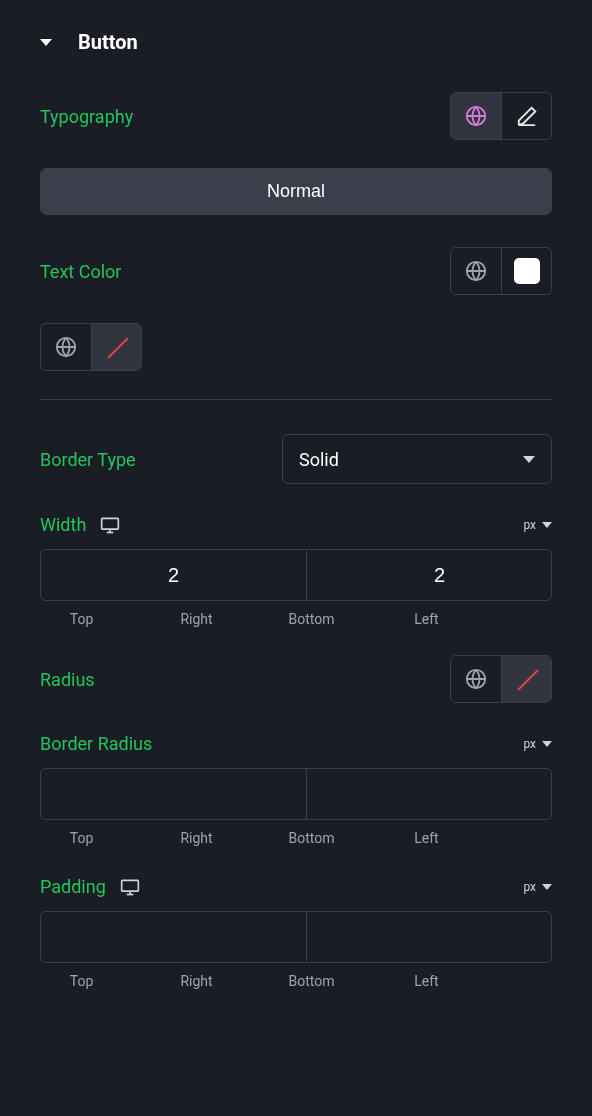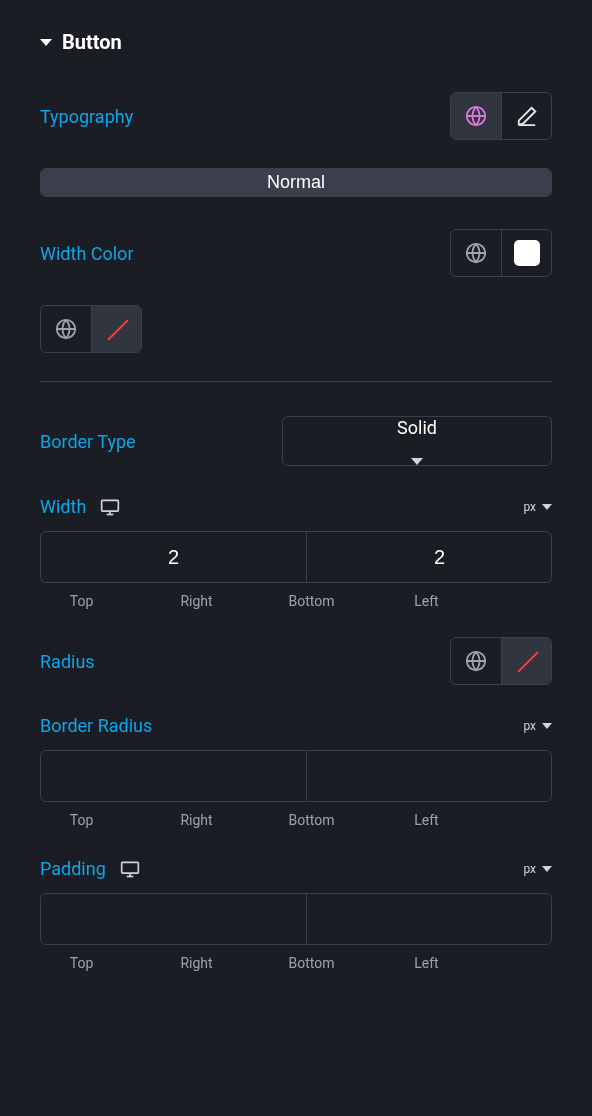--- a/index.html
+++ b/index.html
@@ -7,21 +7,21 @@
       background: #1a1d23;
       color: #e5e7eb;
       font-family: -apple-system, BlinkMacSystemFont, "Segoe UI", Roboto, sans-serif;
       width: 592px;
       height: 1116px;
       padding: 30px 40px;
     }
     .section-header {
       display: flex;
       align-items: center;
-      gap: 10px;
+      gap: 26px;
       margin-bottom: 38px;
     }
     .section-title {
       font-size: 20px;
       font-weight: 700;
       color: #ffffff;
     }
     .caret-down {
       display: inline-block;
       width: 0; height: 0;
@@ -30,21 +30,21 @@
       border-top: 7px solid #ffffff;
     }
     .row {
       display: flex;
       align-items: center;
       justify-content: space-between;
       margin-bottom: 28px;
     }
     .label {
       font-size: 18px;
-      color: #0ea5e9;
+      color: #22c55e;
     }
     .icon-pair {
       display: flex;
       border: 1px solid #3a3f4b;
       border-radius: 6px;
       overflow: hidden;
     }
     .icon-btn {
       width: 50px;
       height: 46px;
@@ -59,21 +59,21 @@
     .icon-btn + .icon-btn { border-left: 1px solid #3a3f4b; }
     .tabs {
       display: flex;
       border: 1px solid #3a3f4b;
       border-radius: 6px;
       overflow: hidden;
       margin-bottom: 32px;
     }
     .tab {
       flex: 1;
-      padding: 3px 0;
+      padding: 12px 0;
       text-align: center;
       font-size: 18px;
       color: #d1d5db;
       background: transparent;
       border: none;
       cursor: pointer;
     }
     .tab.active {
       background: #3a3f4b;
       color: #ffffff;
@@ -111,21 +111,20 @@
       background: #1a1d23;
       border: 1px solid #3a3f4b;
       border-radius: 6px;
       color: #ffffff;
       font-size: 18px;
       padding: 0 16px;
       display: flex;
       align-items: center;
       justify-content: space-between;
       cursor: pointer;
-      flex-direction: column;
     }
     .row-header {
       display: flex;
       align-items: center;
       justify-content: space-between;
       margin-bottom: 14px;
       margin-top: 30px;
     }
     .row-header-left {
       display: flex;
@@ -204,21 +203,21 @@
         </svg>
     </button>
   </div>
 </div>
 
 <div class="tabs">
   <button class="tab active">Normal</button>
 </div>
 
 <div class="row">
-  <span class="label">Width Color</span>
+  <span class="label">Text Color</span>
   <div class="icon-pair">
     <button class="icon-btn">
       <svg width="22" height="22" viewBox="0 0 24 24" fill="none" stroke="#9ca3af" stroke-width="2">
           <circle cx="12" cy="12" r="10"></circle>
           <line x1="2" y1="12" x2="22" y2="12"></line>
           <path d="M12 2a15 15 0 0 1 0 20a15 15 0 0 1 0-20"></path>
         </svg>
     </button>
     <button class="icon-btn">
       <span class="swatch-white"></span>

